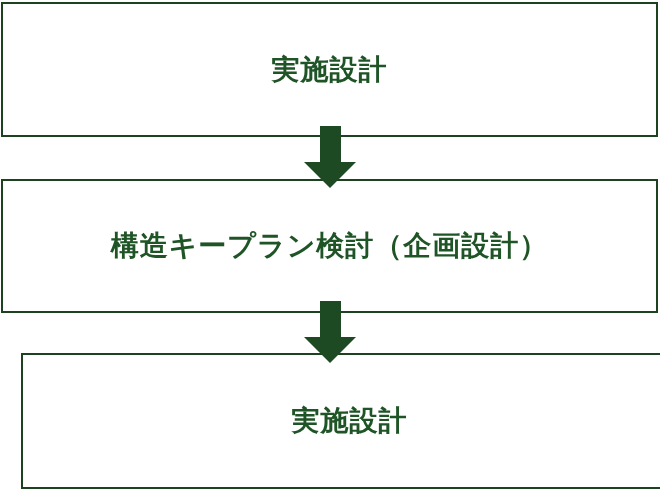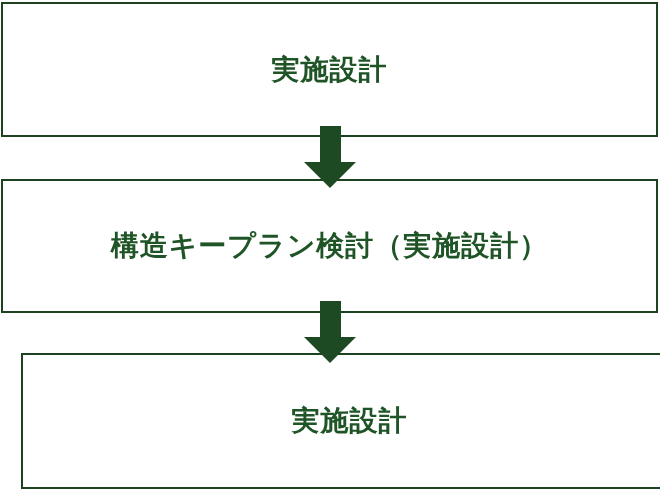--- a/index.html
+++ b/index.html
@@ -57,21 +57,21 @@
 
   <div class="box box-1">
     <span class="step-label">実施設計</span>
   </div>
 
   <svg class="arrow arrow-1" viewBox="0 0 52 62" xmlns="http://www.w3.org/2000/svg" aria-hidden="true">
     <path d="M16 0 H37 V36 H52 L26 62 L0 36 H16 Z"></path>
   </svg>
 
   <div class="box box-2">
-    <span class="step-label">構造キープラン検討（実施設計）</span>
+    <span class="step-label">構造キープラン検討（企画設計）</span>
   </div>
 
   <svg class="arrow arrow-2" viewBox="0 0 52 62" xmlns="http://www.w3.org/2000/svg" aria-hidden="true">
     <path d="M16 0 H37 V36 H52 L26 62 L0 36 H16 Z"></path>
   </svg>
 
   <div class="box box-3">
     <span class="step-label">実施設計</span>
   </div>
 

